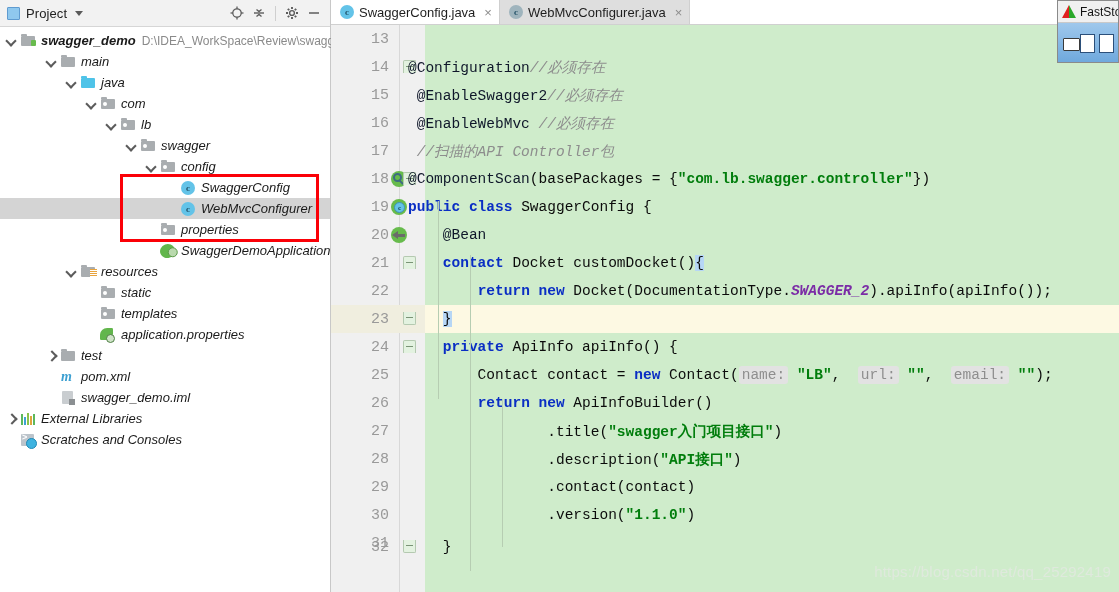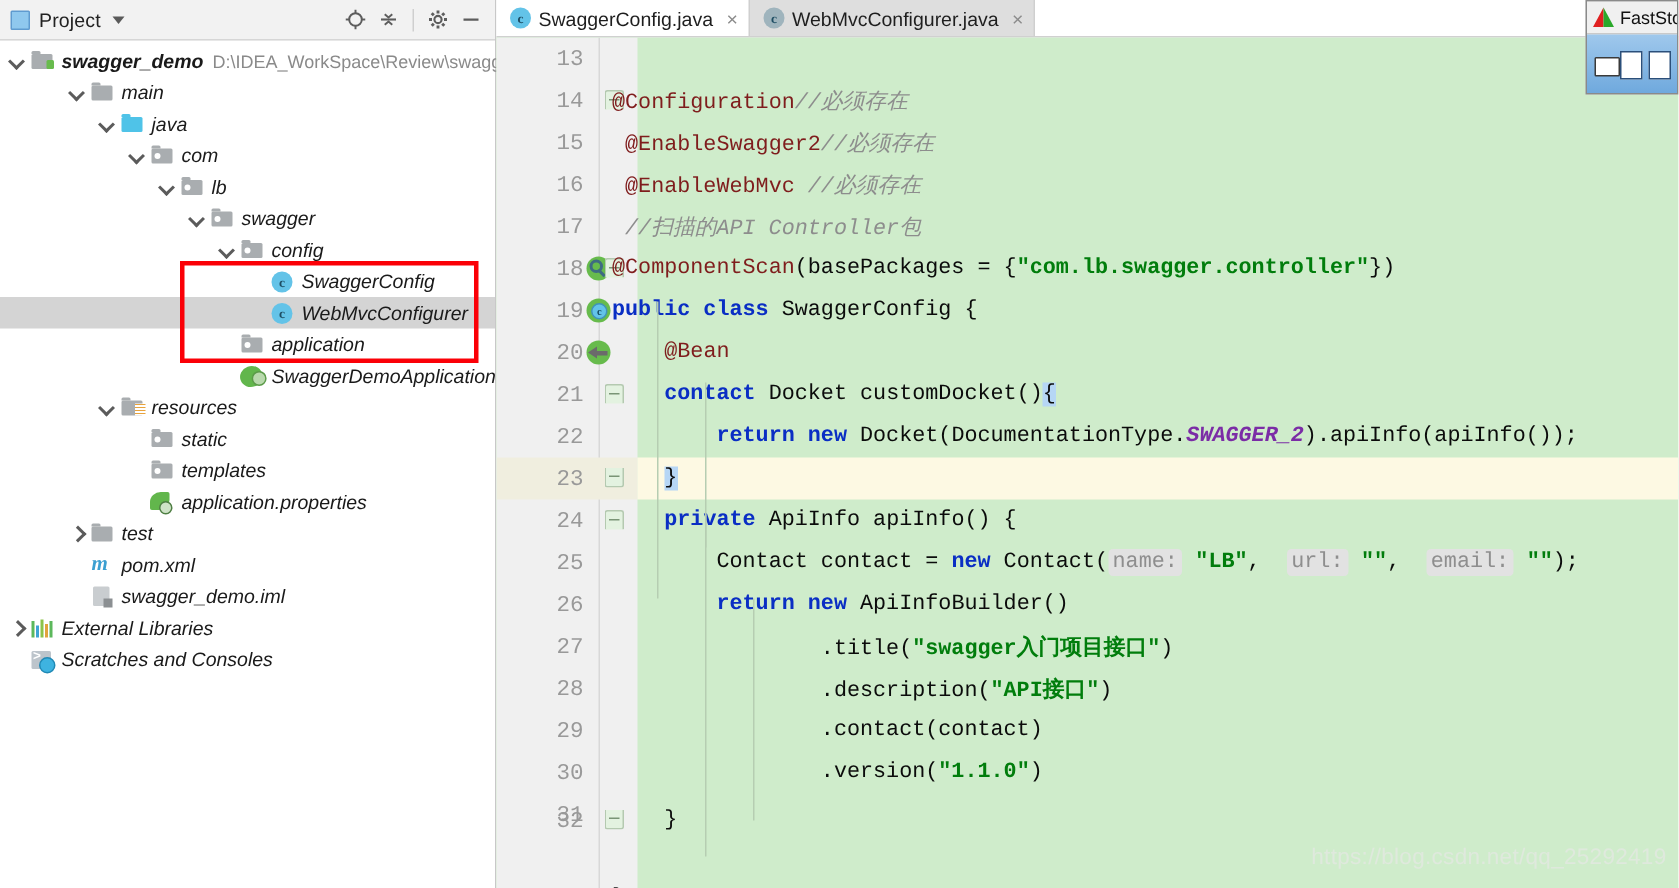--- a/index.html
+++ b/index.html
@@ -264,21 +264,21 @@
     background: #fdf9e3;
   }
   .line.cursorline .gutbg {
     position: absolute; left: 0; right: 0; top: 0; bottom: 0;
     background: #f0eedf;
     width: 94px;
   }
 
   
   .kw   { color: #0a2ec4; font-weight: bold; }
-  .ann  { color: #7f1d1d; }
+  .ann  { color: #0f172a; }
   .cmt  { color: #8d8d8d; font-style: italic; }
   .str  { color: #017d0c; font-weight: bold; }
   .stat { color: #7b2ca6; font-style: italic; font-weight: bold; }
   .pln  { color: #0b0b0b; }
   .hint {
     color: #8e8e8e;
     background: #e2e2e2;
     border-radius: 3px;
     padding: 1px 3px;
   }
@@ -522,21 +522,21 @@
             <span class="ic-class">c</span>
           </span>
           <span class="lbl">WebMvcConfigurer</span>
         </div>
         <div class="trow">
           <span style="display:inline-block;width:145px;flex:0 0 auto"></span>
           <span class="arrow"></span>
           <span class="ico">
             <span class="f-folder f-pkg"></span>
           </span>
-          <span class="lbl">application</span>
+          <span class="lbl">properties</span>
         </div>
         <div class="trow">
           <span style="display:inline-block;width:145px;flex:0 0 auto"></span>
           <span class="arrow"></span>
           <span class="ico">
             <span class="ic-spring"></span>
           </span>
           <span class="lbl">SwaggerDemoApplication</span>
         </div>
         <div class="trow">

